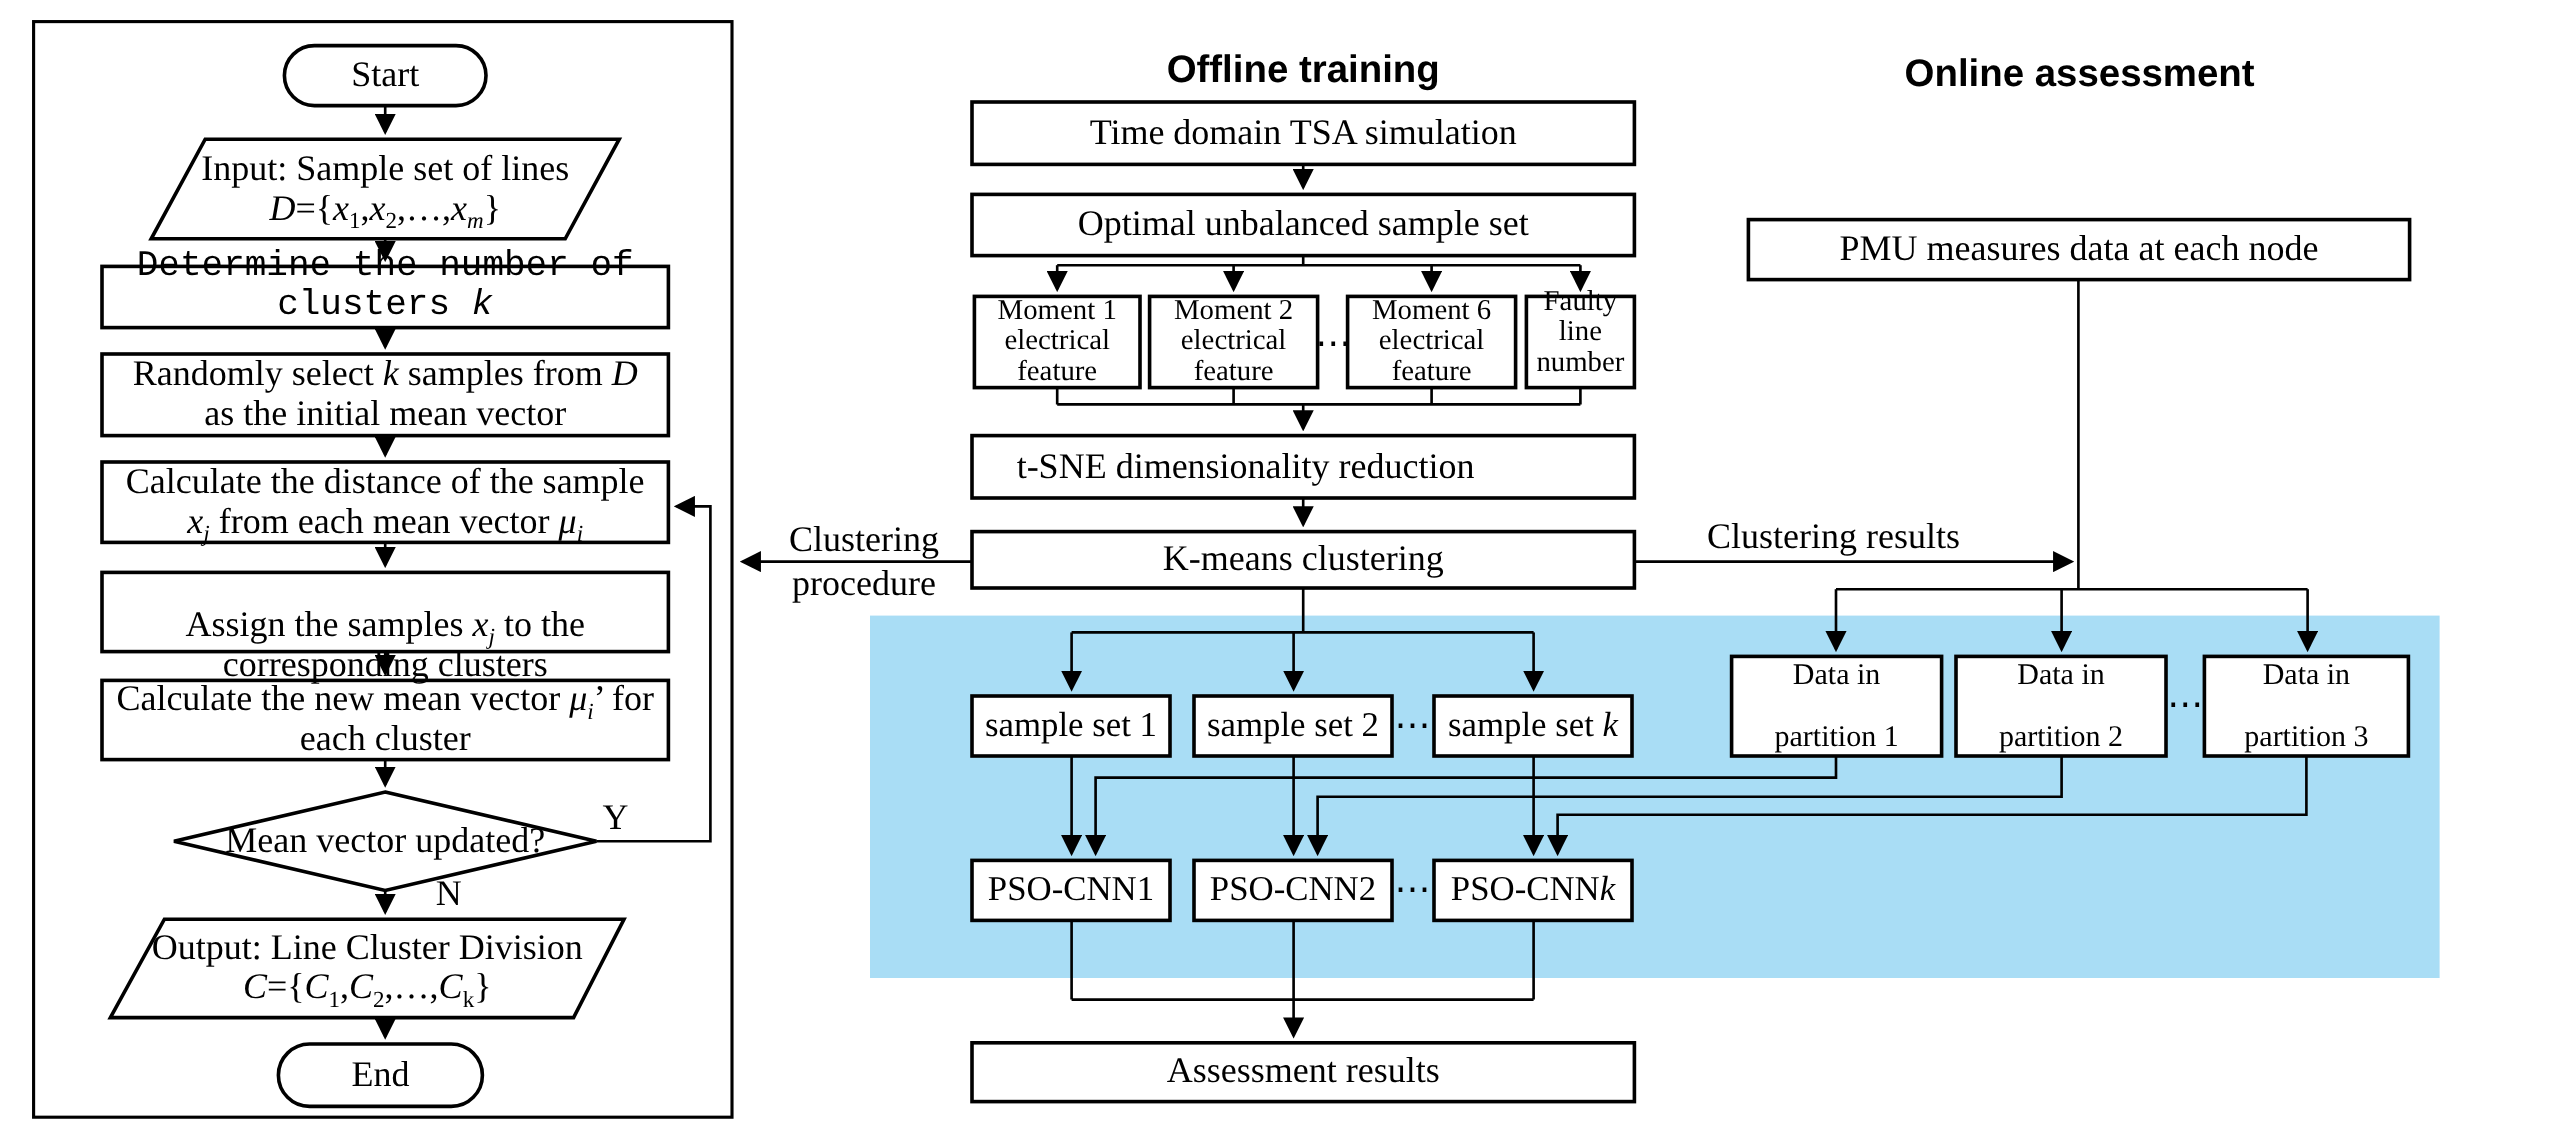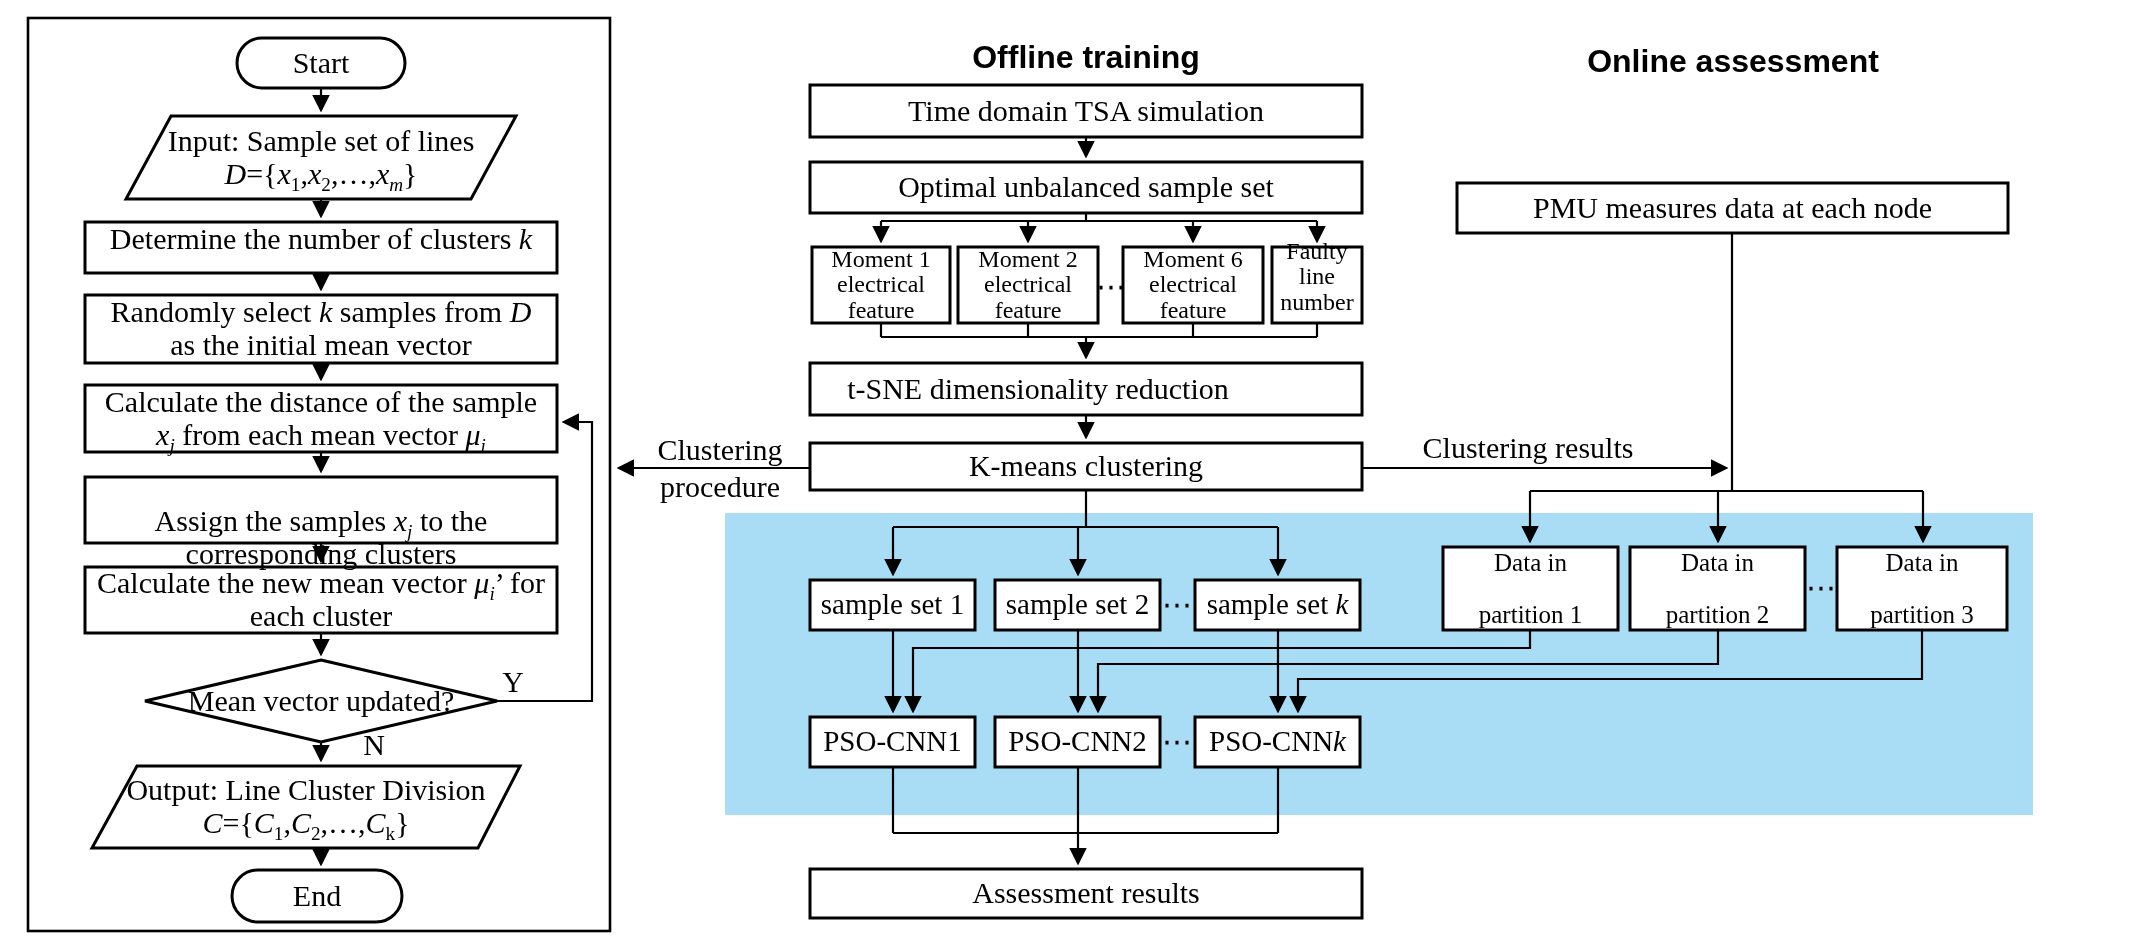--- a/index.html
+++ b/index.html
@@ -123,21 +123,21 @@
   </svg>
 
   <div class="t ttl" style="left:886px;top:40px;width:400px;height:34px;">Offline training</div>
   <div class="t ttl" style="left:1533px;top:44px;width:400px;height:34px;">Online assessment</div>
 
   <div class="t" style="left:237px;top:38px;width:168px;height:50px;">Start</div>
   <div class="t col" style="left:126px;top:118px;width:390px;height:79px;">
     <div>Input: Sample set of lines</div>
     <div><span><i>D</i>={<i>x</i><sub>1</sub>,<i>x</i><sub>2</sub>,…,<i>x</i><sub><i>m</i></sub>}</span></div>
   </div>
-  <div class="t" style="left:90px;top:222px;width:462px;height:34px;">
+  <div class="t" style="left:90px;top:222px;width:462px;height:34px;font-family:Liberation Mono, monospace;">
       <span>Determine the number of clusters <i>k</i></span>
     </div>
   <div class="t" style="left:95px;top:295px;width:452px;height:68px;">
       <span>Randomly select <i>k</i> samples from <i>D</i> as the initial mean vector</span>
     </div>
   <div class="t" style="left:92px;top:385px;width:458px;height:67px;">
       <span>Calculate the distance of the sample <i>x</i><sub><i>j</i></sub> from each mean vector <i>μ</i><sub><i>i</i></sub></span>
     </div>
   <div class="t" style="left:105px;top:477px;width:432px;height:66px;margin-top:28px;">
       <span>Assign the samples <i>x</i><sub><i>j</i></sub> to the corresponding clusters</span>

